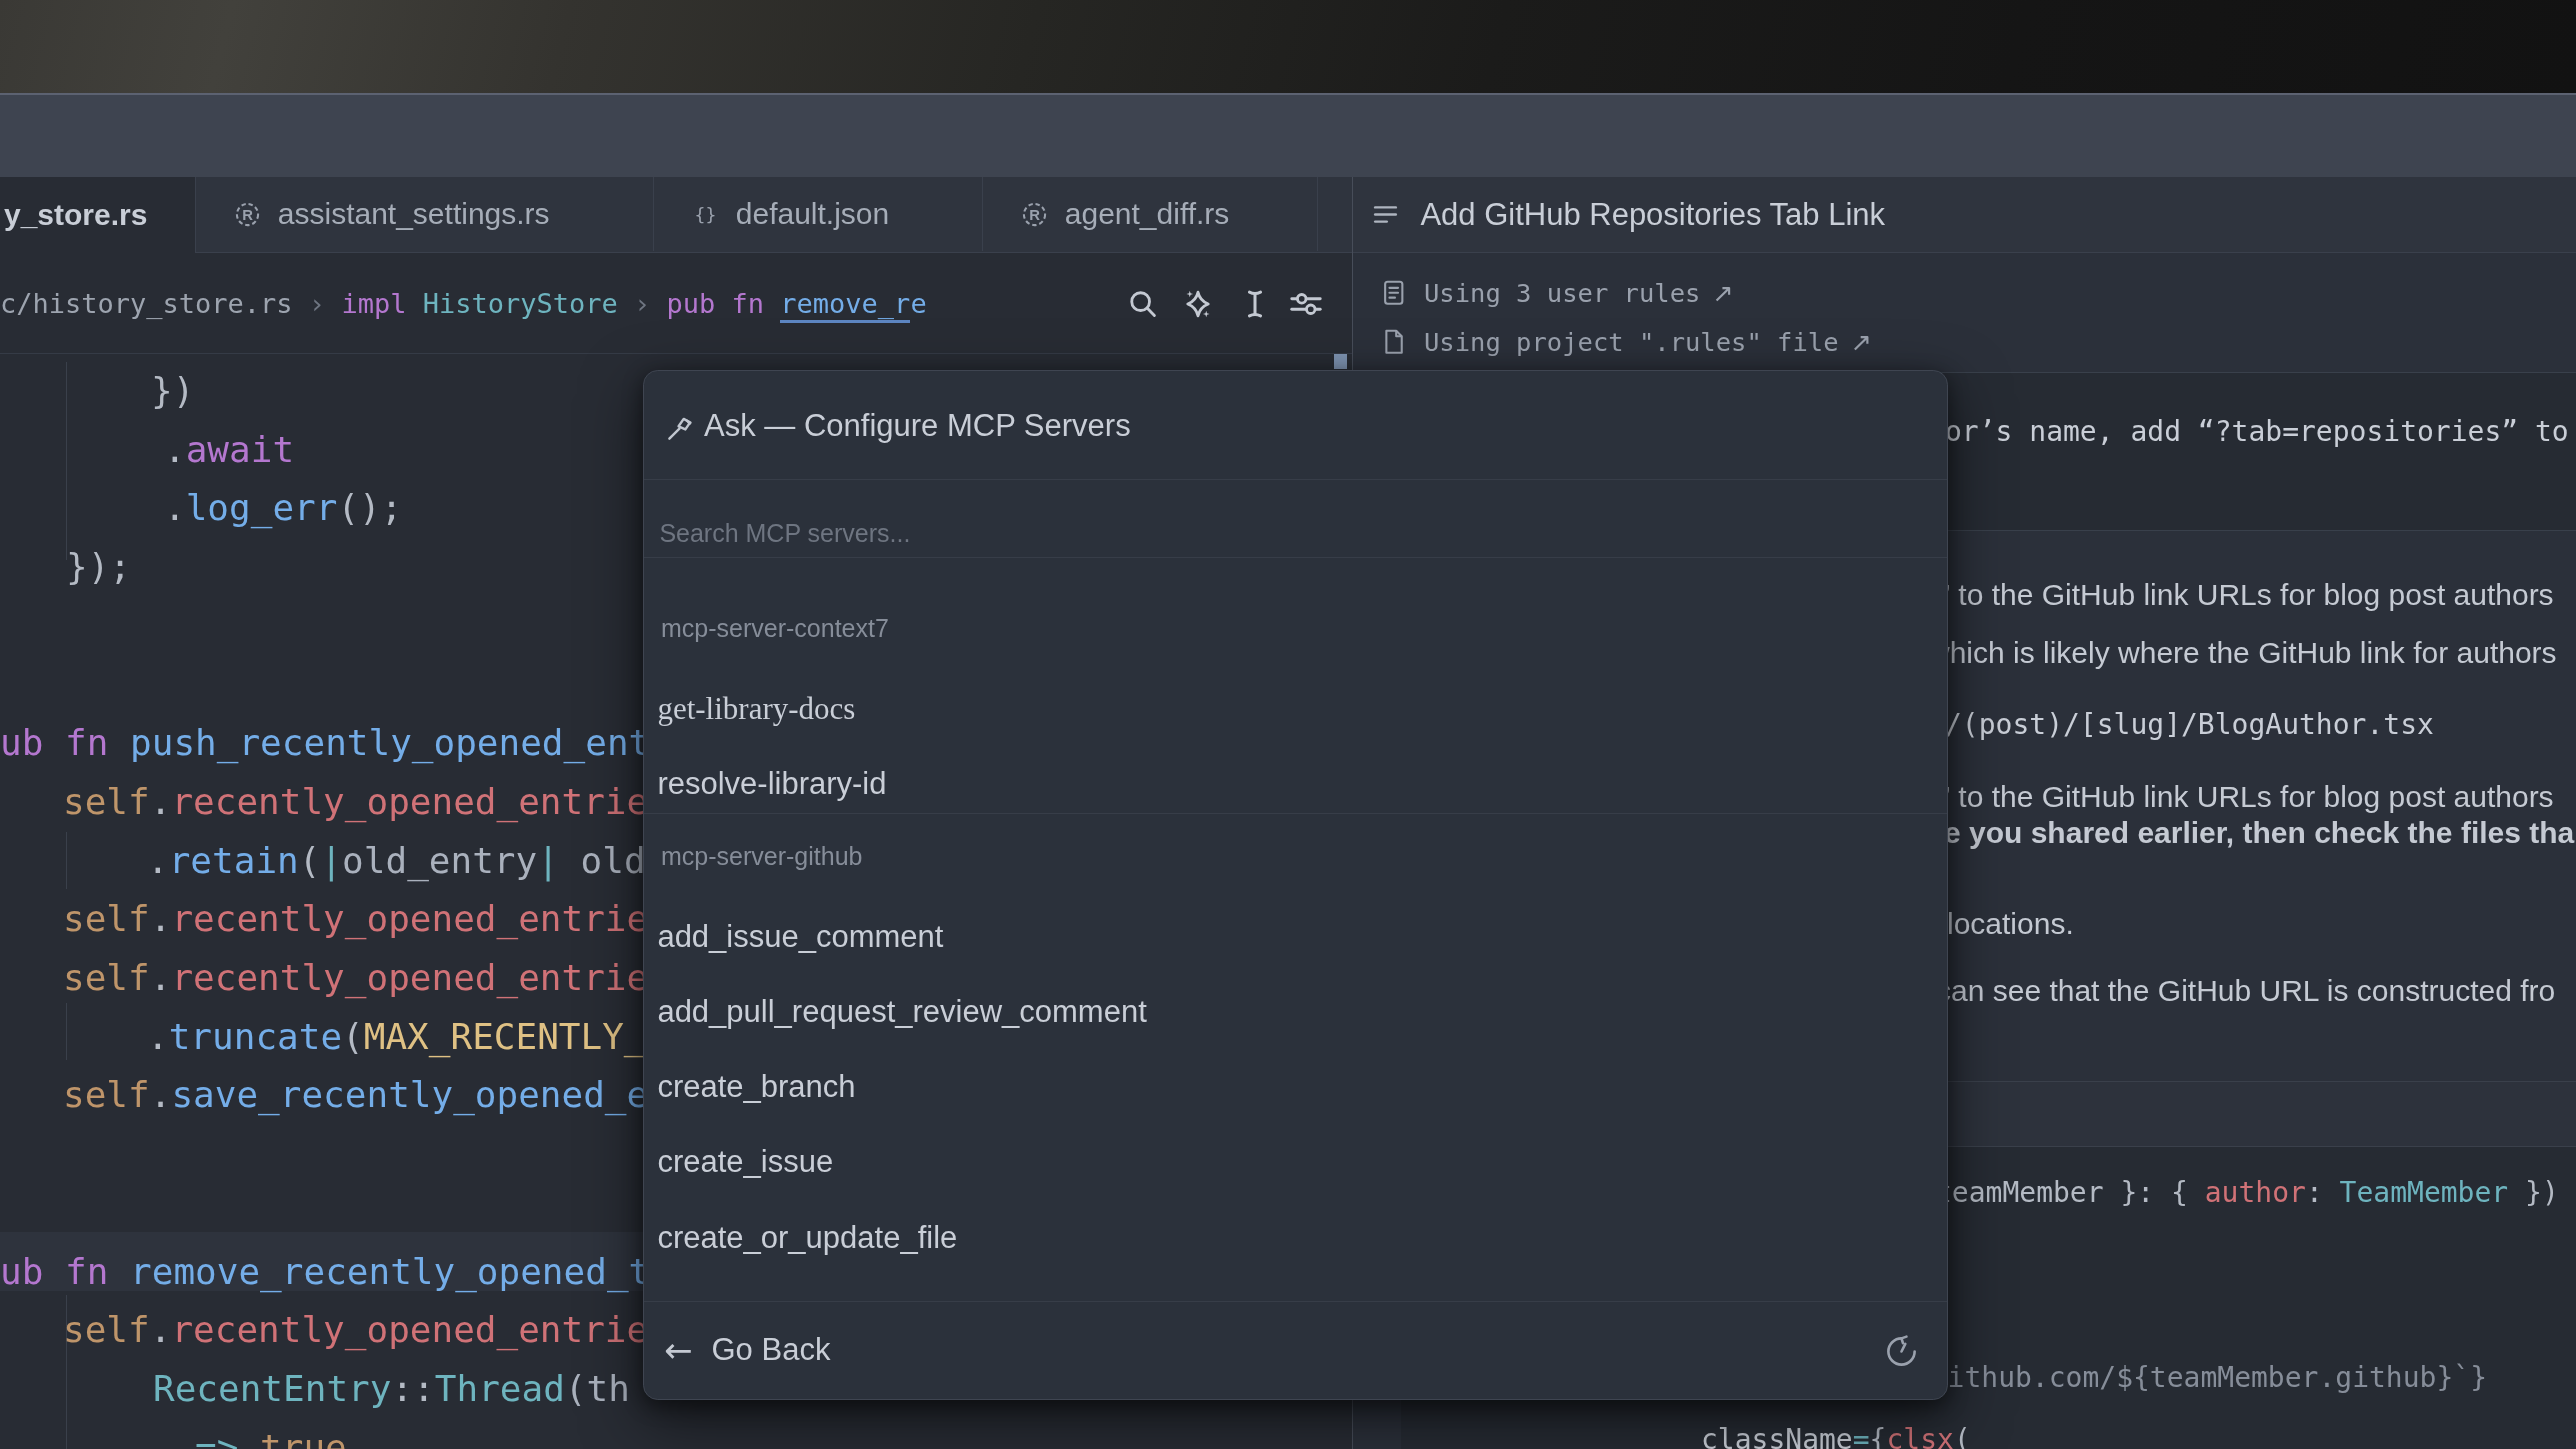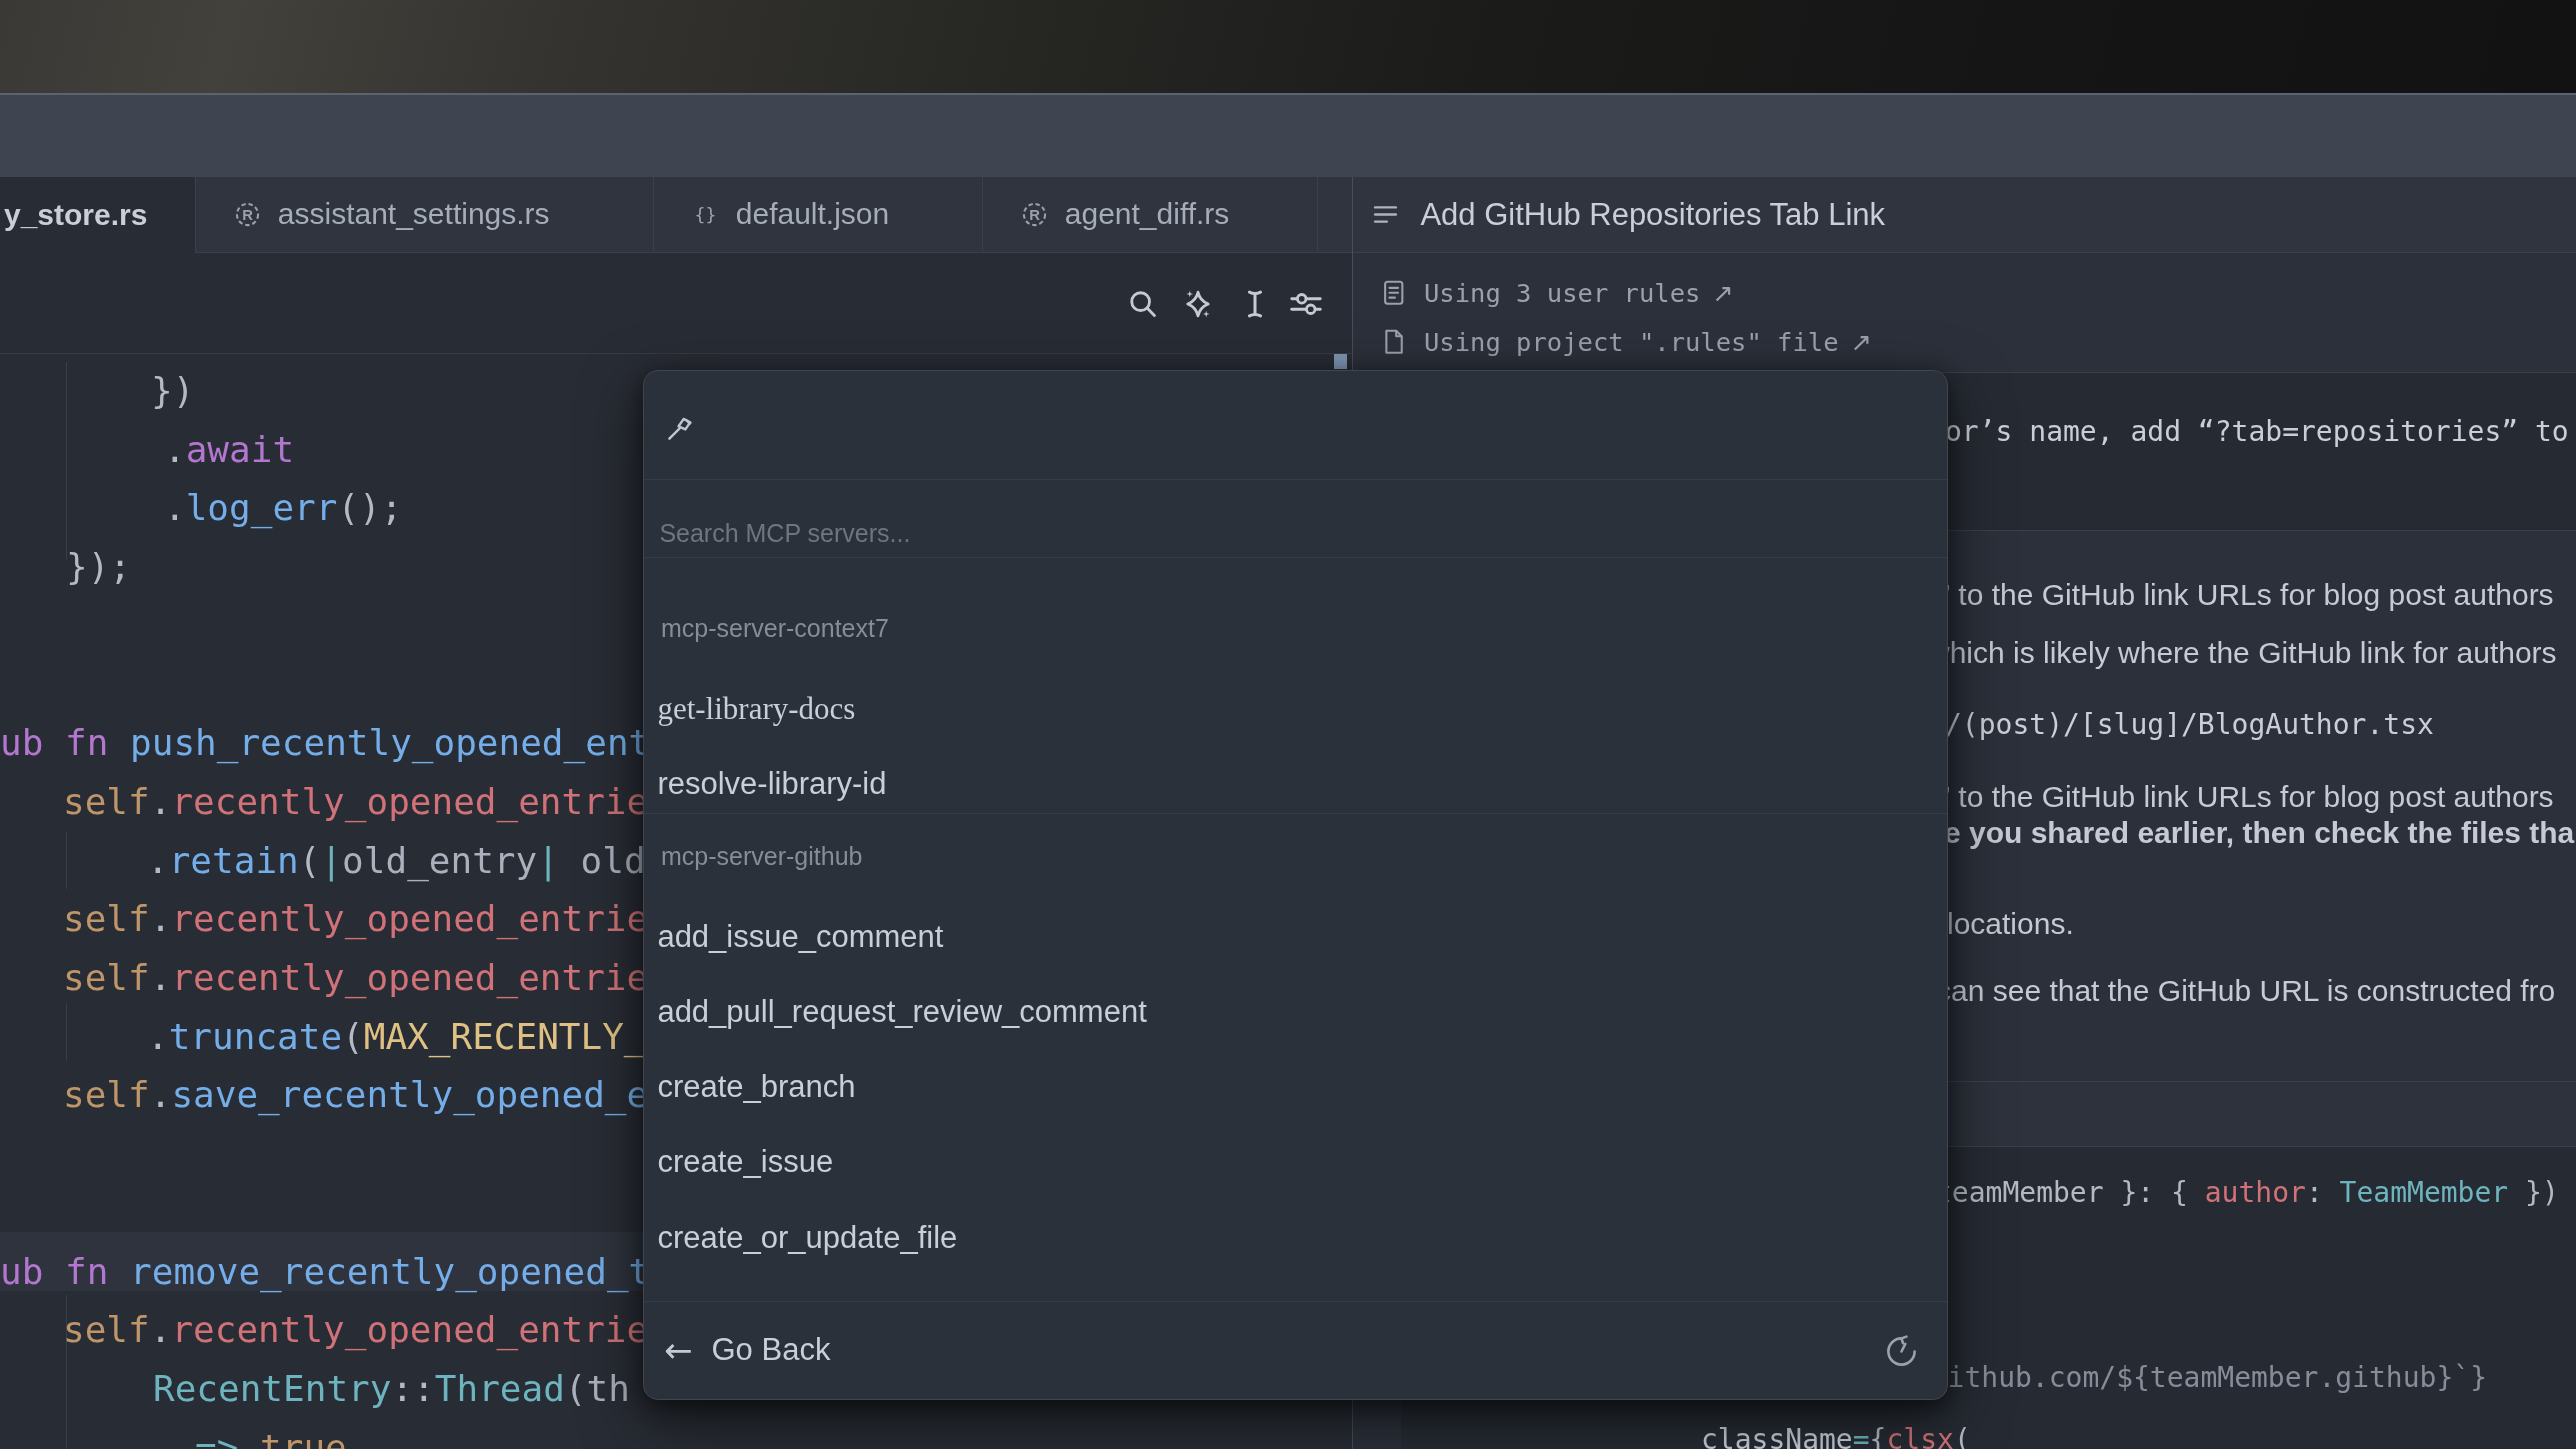--- a/index.html
+++ b/index.html
@@ -109,20 +109,21 @@
         <svg viewBox="0 0 24 24" width="31" height="31" fill="none" stroke="currentColor">
           <circle cx="12" cy="12" r="8.2" stroke-width="1.6" stroke-dasharray="3.4 2.2"></circle>
           <text x="12" y="16.3" text-anchor="middle" font-family="Liberation Sans" font-size="11.5" fill="currentColor" stroke="none" font-weight="bold">R</text>
         </svg>
       </span>
       <span class="tab-label">agent_diff.rs</span>
     </div>
   </div>
 
 <div class="abs" id="toolbar">
+  <div id="breadcrumb"><span class="bc-path">c/history_store.rs</span><span class="bc-sep"> › </span><span class="bc-kw">impl </span><span class="bc-type">HistoryStore</span><span class="bc-sep"> › </span><span class="bc-kw">pub fn </span><span class="bc-fn-u">remove_r</span><span class="bc-fn">e</span></div>
   <span class="tool-icon" style="left:1124px">
     <svg viewBox="0 0 24 24" width="38" height="38" fill="none" stroke="currentColor" stroke-width="1.8" stroke-linecap="round">
       <circle cx="10.5" cy="10.5" r="5.6"></circle>
         <line x1="14.9" y1="14.9" x2="19.2" y2="19.2"></line>
       </svg>
   </span>
   <span class="tool-icon" style="left:1179px">
     <svg viewBox="0 0 24 24" width="38" height="38" fill="none" stroke="currentColor" stroke-width="1.7" stroke-linejoin="round">
       <path d="M12 4.5 Q13.2 10 18.5 12 Q13.2 14 12 19.5 Q10.8 14 5.5 12 Q10.8 10 12 4.5 Z"></path>
       <path d="M6.8 3.6 l.5 1.6 1.6.5 -1.6.5 -.5 1.6 -.5 -1.6 -1.6 -.5 1.6 -.5 z" fill="currentColor" stroke="none"></path>
@@ -233,20 +234,21 @@
 
 <div class="abs" id="modal">
   <div id="modal-header">
     <span id="ask-icon">
       <svg viewBox="0 0 24 24" width="34" height="34" fill="none" stroke="currentColor" stroke-width="1.7" stroke-linejoin="round" stroke-linecap="round">
         <path d="M4.5 19.5 L11.6 12.4"></path>
         <path d="M11 10.8 L14.6 5.6 L19.4 8.2 L18.2 9.4 L15.8 13 Z"></path>
         <path d="M17 6.9 L18.8 8.9"></path>
         </svg>
     </span>
+    <span id="modal-title">Ask — Configure MCP Servers</span>
   </div>
   <input id="modal-search" value="" placeholder="Search MCP servers..." style="">
   <div class="m-divider" style="top:186px"></div>
   <div>
       <div class="m-section" style="top: 243px;">mcp-server-context7</div>
       <div class="m-item" style="top: 306px; font-family: Liberation Serif, serif;">get-library-docs</div>
       <div class="m-item" style="top: 381px;">resolve-library-id</div>
       <div class="m-divider" style="top: 442px;"></div>
       <div class="m-section" style="top: 471px;">mcp-server-github</div>
       <div class="m-item" style="top: 534px;">add_issue_comment</div>

